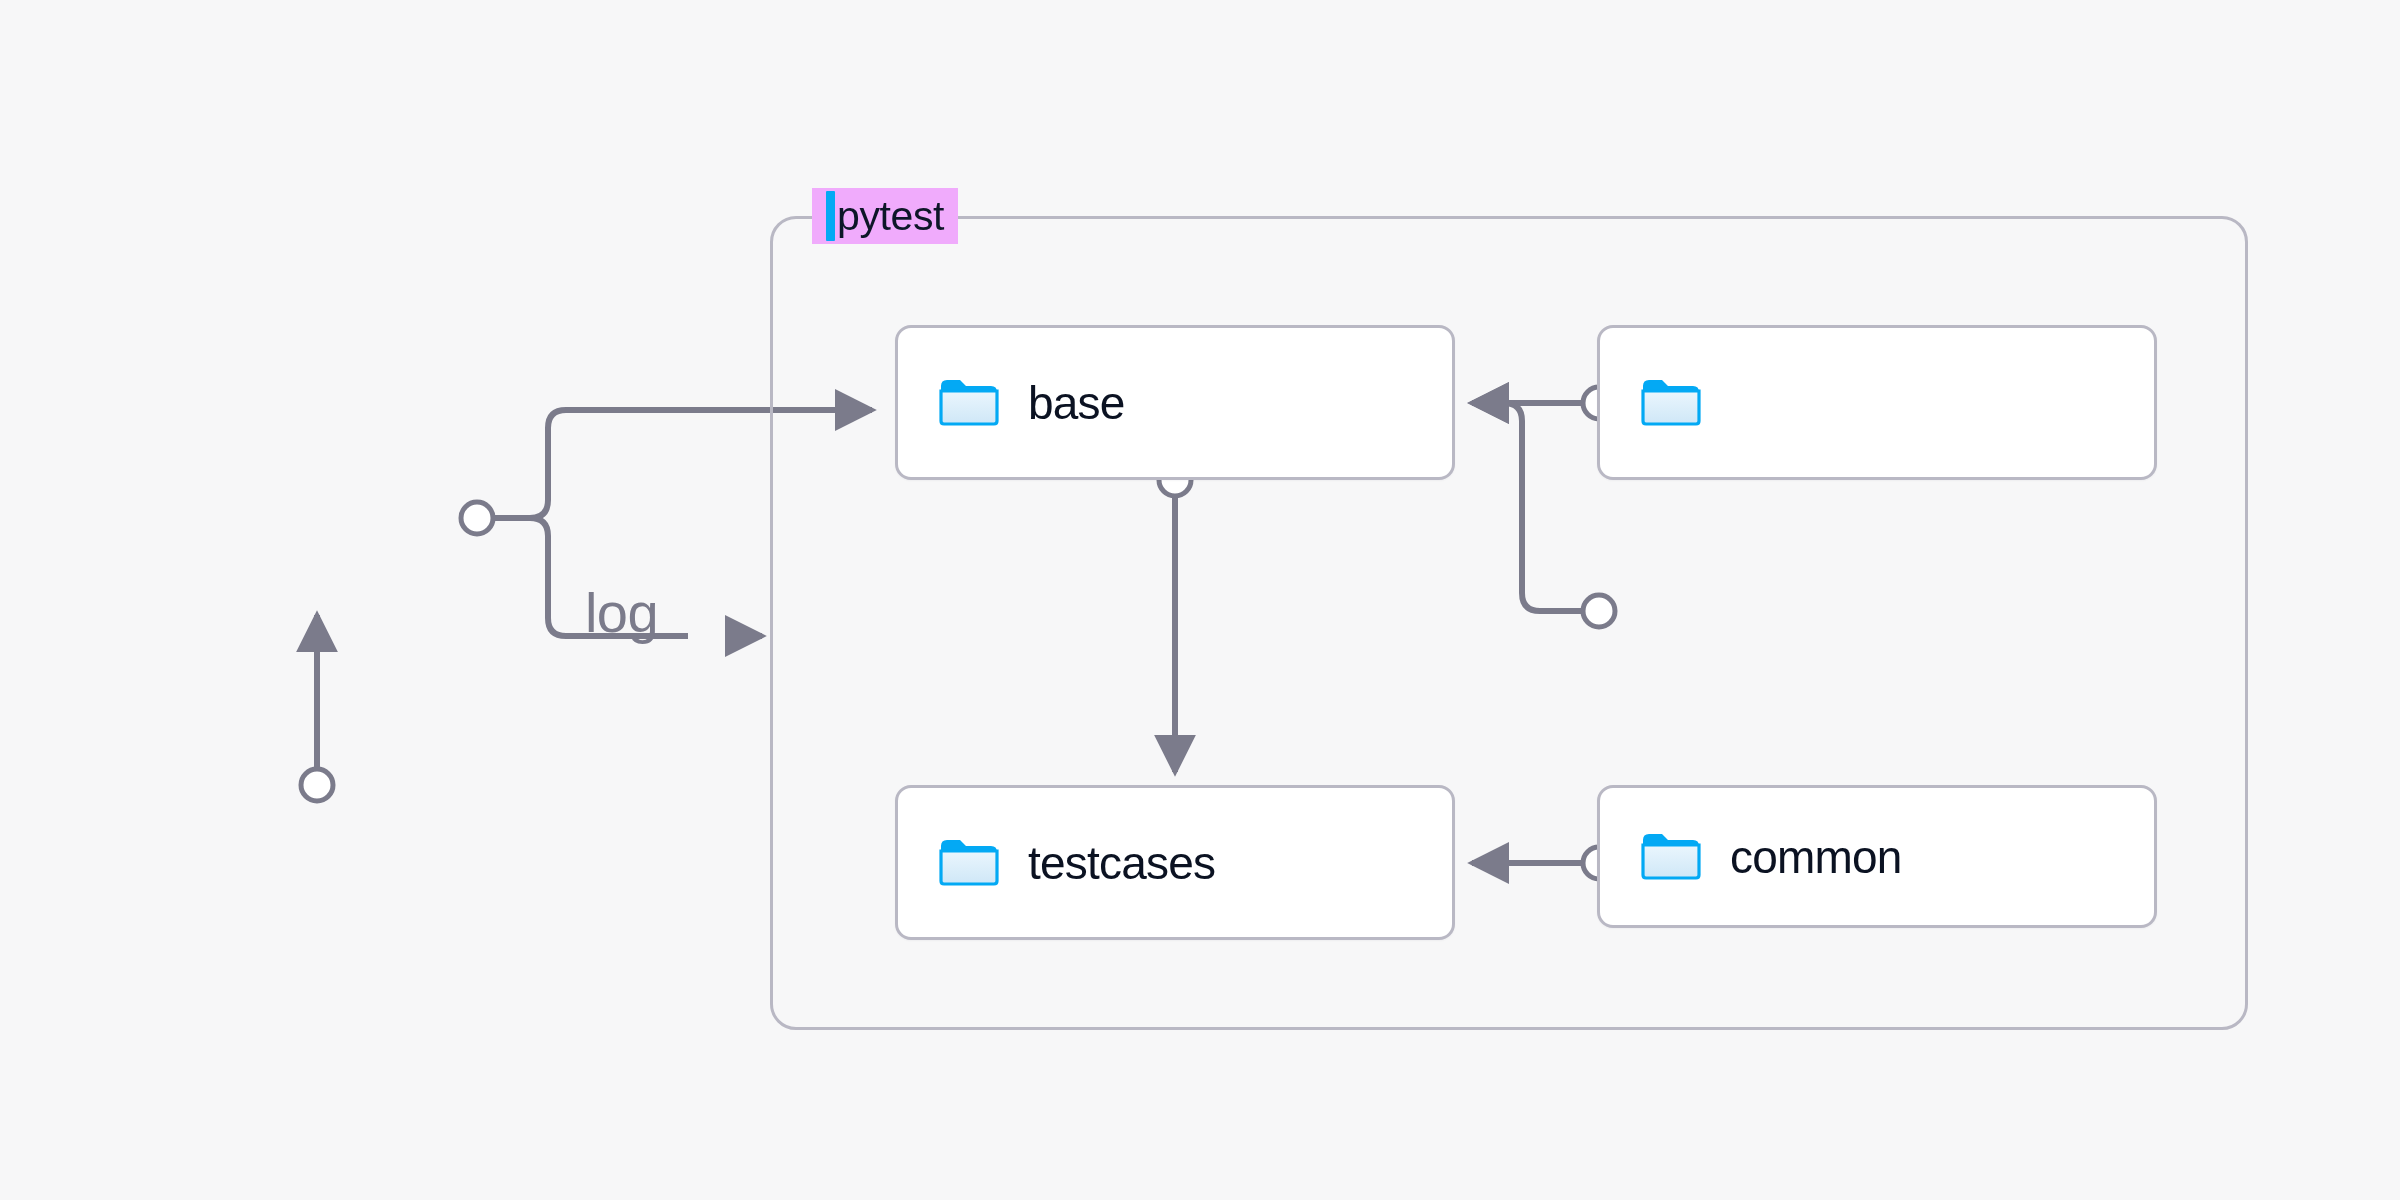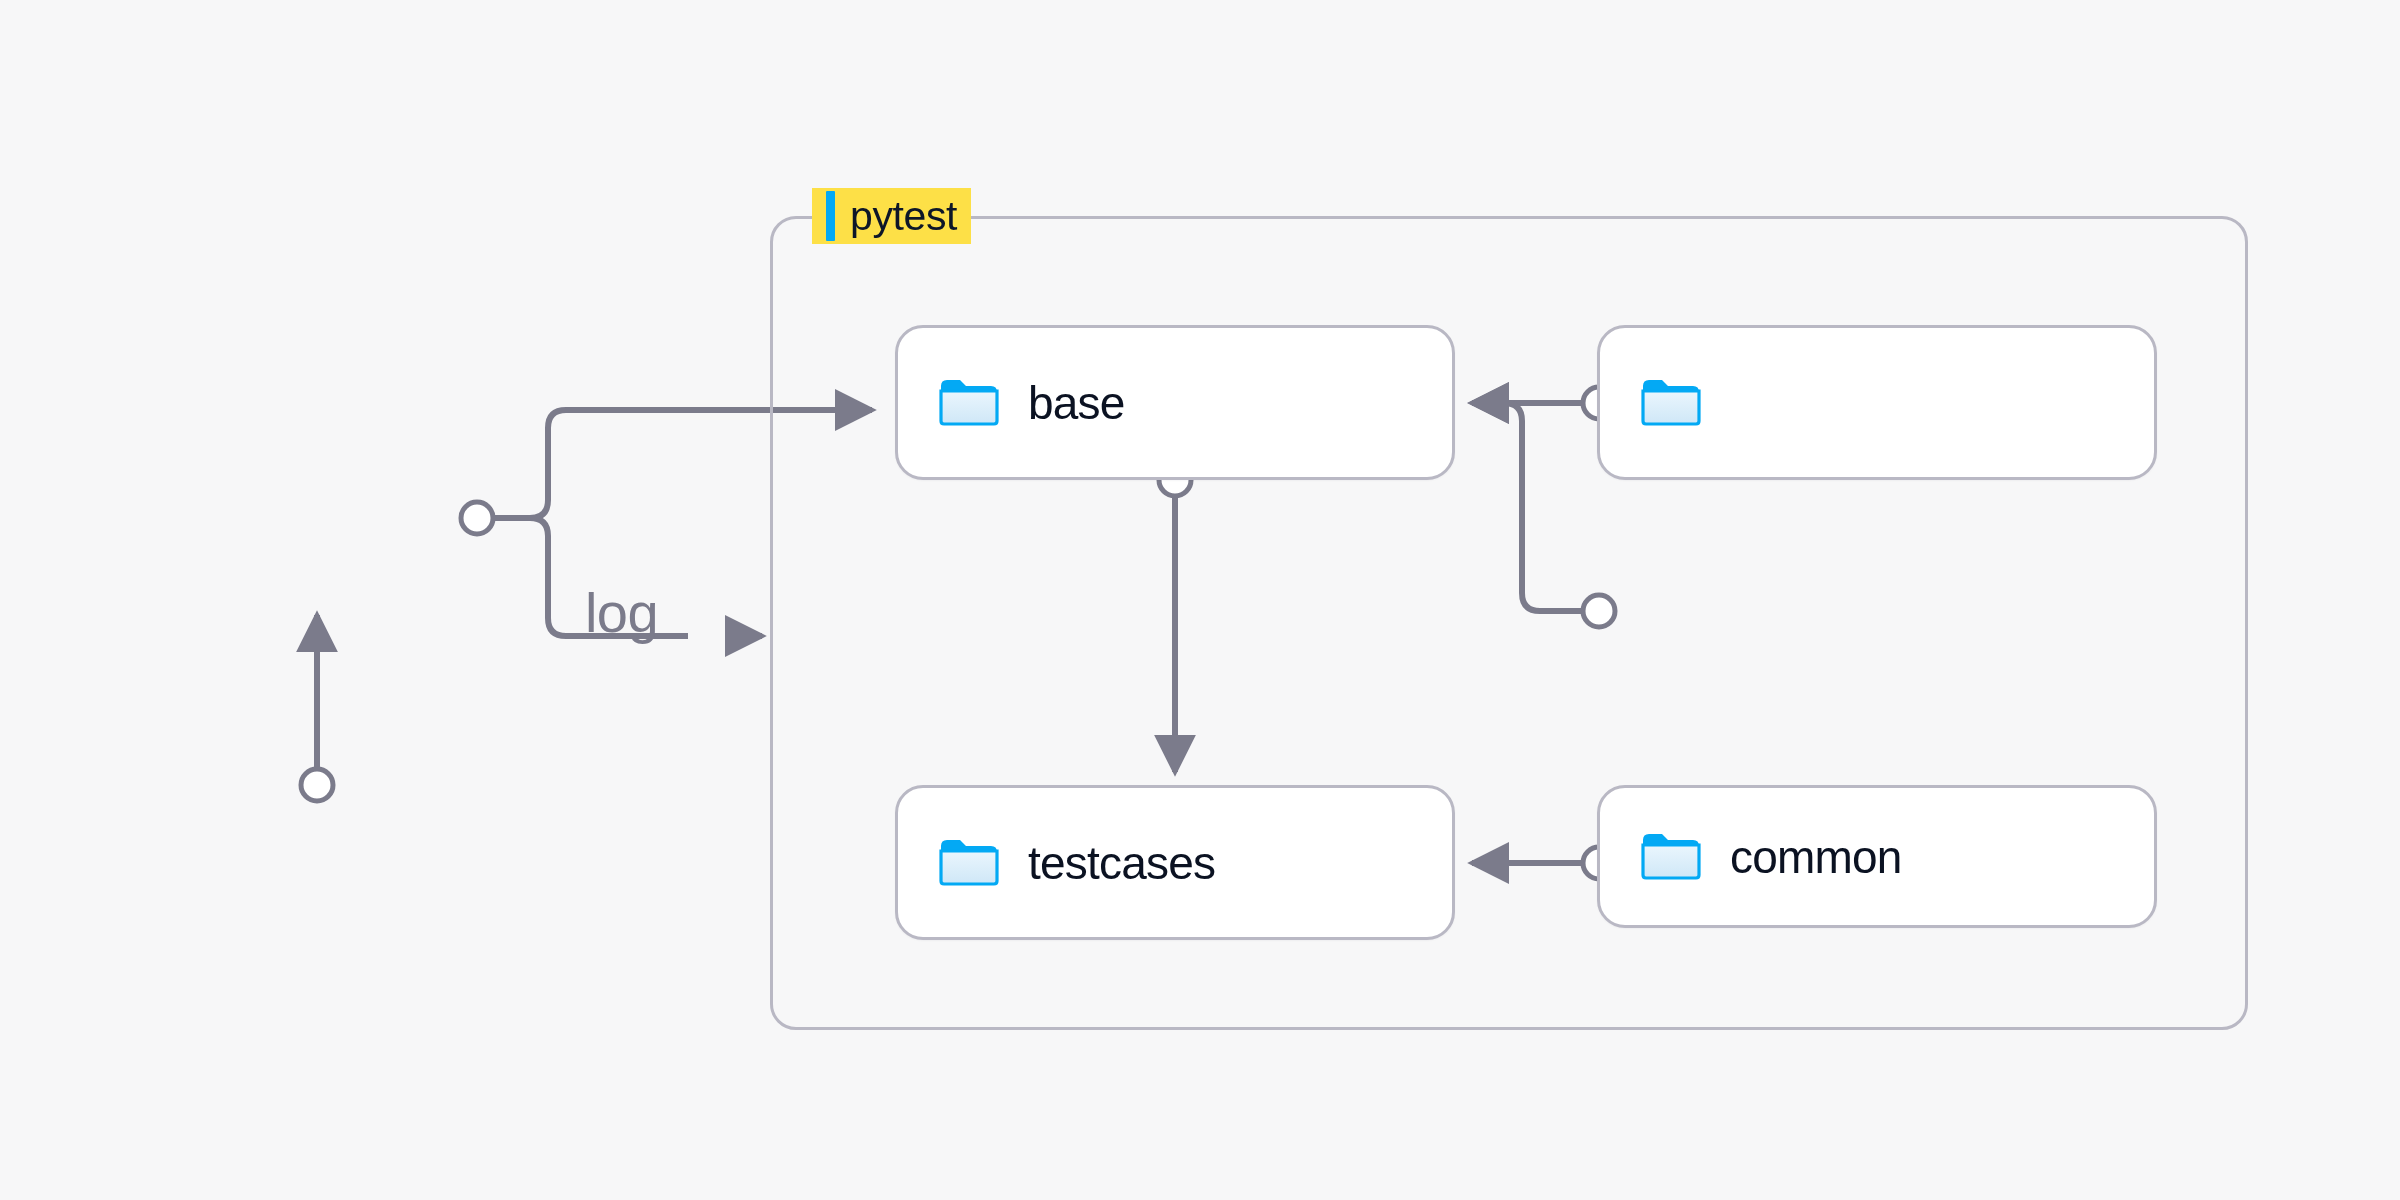--- a/index.html
+++ b/index.html
@@ -28,22 +28,22 @@
     position: absolute;
     border: 3px solid #b9b8c4;
     border-radius: 26px;
     background: transparent;
     box-sizing: border-box;
   }
   .group-label {
     position: absolute;
     display: flex;
     align-items: center;
-    gap: 15px;
-    background: #fde047;
+    gap: 2px;
+    background: #f0abfc;
     padding: 0 14px;
     height: 56px;
     line-height: 56px;
   }
   .group-label .bar {
     width: 9px;
     height: 50px;
     background: #03a9f4;
     border-radius: 1px;
     flex: none;
@@ -54,21 +54,21 @@
     letter-spacing: -0.4px;
     white-space: nowrap;
   }
 
   
   .node {
     position: absolute;
     box-sizing: border-box;
     background: #ffffff;
     border: 3px solid #b9b8c4;
-    border-radius: 28px;
+    border-radius: 16px;
     display: flex;
     align-items: center;
     box-shadow: 0 1px 2px rgba(20,20,40,0.04);
   }
   .node .folder {
     flex: none;
     margin-left: 40px;
     margin-right: 28px;
   }
   .node .label {

